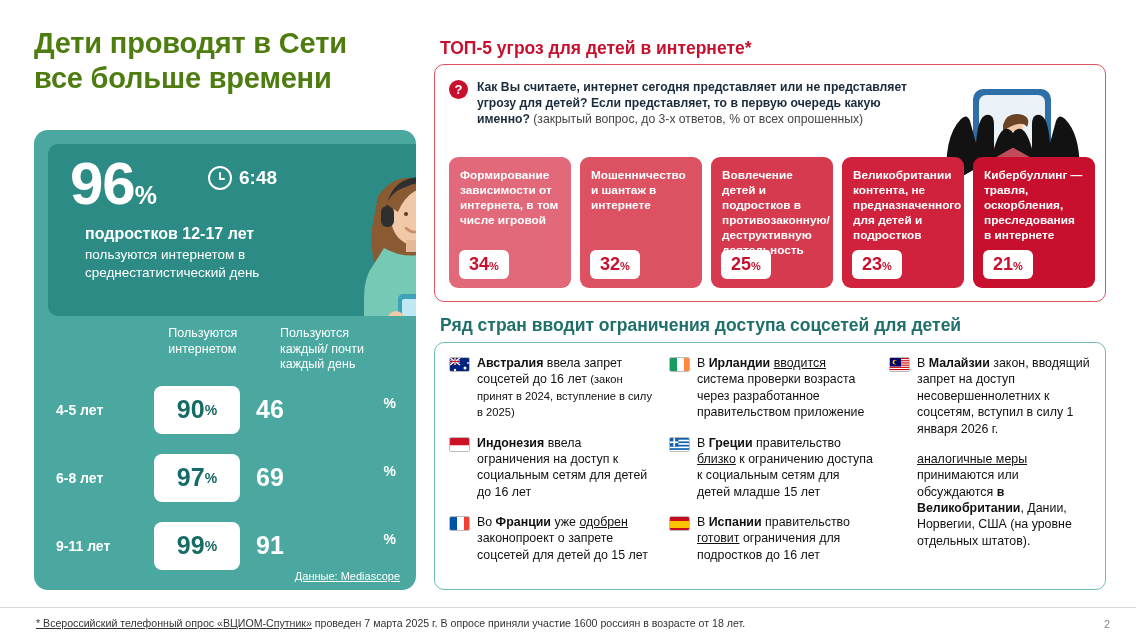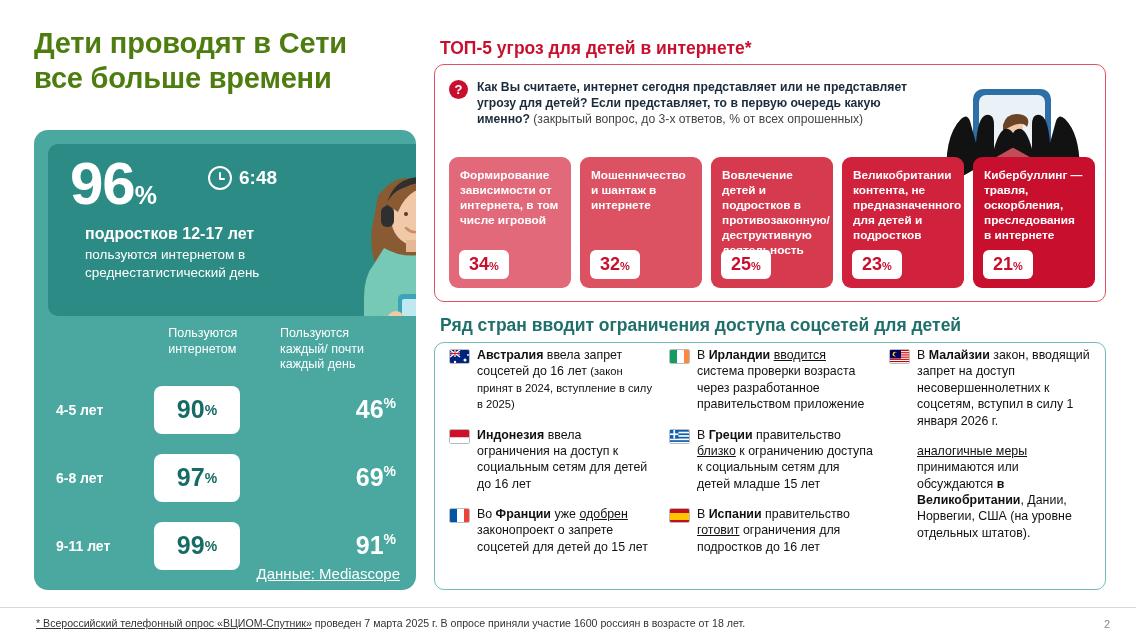--- a/index.html
+++ b/index.html
@@ -56,27 +56,27 @@
   .tbl-row { display: flex; align-items: center; height: 62px; padding-left: 8px; margin-top: 6px; }
   .rlab { width: 82px; color: #fff; font-size: 14px; font-weight: bold; }
   .rv1 { width: 118px; display: flex; justify-content: center; }
   .wbox {
     background: #fff; border-radius: 8px; width: 86px; height: 48px;
     display: flex; align-items: center; justify-content: center;
     color: #166b66; font-weight: bold;
   }
   .wbox .v { font-size: 25px; }
   .wbox .s { font-size: 14px; }
-  .rv2 { width: 140px; display: flex; justify-content: flex-end; color: #fff; font-weight: bold; }
+  .rv2 { width: 140px; display: flex; justify-content: space-between; color: #fff; font-weight: bold; }
   .rv2 .v { font-size: 25px; }
   .rv2 .s { font-size: 14px; }
 
   .source-teal {
     position: absolute; right: 16px; bottom: 8px;
-    color: #ffffff; font-size: 15px; text-decoration: underline; margin-top: 30px;
+    color: #ffffff; font-size: 11px; text-decoration: underline; margin-top: 30px;
   }
 
   
   .r-title {
     position: absolute; left: 440px; top: 38px;
     font-size: 17.5px; font-weight: bold; color: #c8102e;
   }
   .panel-top {
     position: absolute; left: 434px; top: 64px;
     width: 672px; height: 238px;
@@ -116,21 +116,21 @@
   
   .r-title2 {
     position: absolute; left: 440px; top: 315px;
     font-size: 17.5px; font-weight: bold; color: #1f6f6a;
   }
   .panel-bot {
     position: absolute; left: 434px; top: 342px;
     width: 672px; height: 248px;
     border: 1.5px solid #6fbdb6; border-radius: 10px; background: #fff;
   }
-  .cols { position: absolute; left: 14px; top: 4px; display: flex; gap: 14px; }
+  .cols { position: absolute; left: 14px; top: 12px; display: flex; gap: 14px; }
   .col { width: 206px; }
   .item { display: flex; gap: 7px; margin-bottom: 14px; }
   .flag { width: 21px; height: 15px; flex: none; margin-top: 2px; border-radius: 2px; overflow: hidden; border: 0.5px solid #bbb; }
   .itxt { font-size: 12.4px; line-height: 1.32; color: #111; }
   .itxt b { font-weight: bold; }
   .itxt u { text-decoration: underline; }
   .small { font-size: 11.2px; }
 
   
   .foot-line { position: absolute; left: 0; bottom: 32px; width: 1136px; height: 1px; background: #d7d7d7; }

